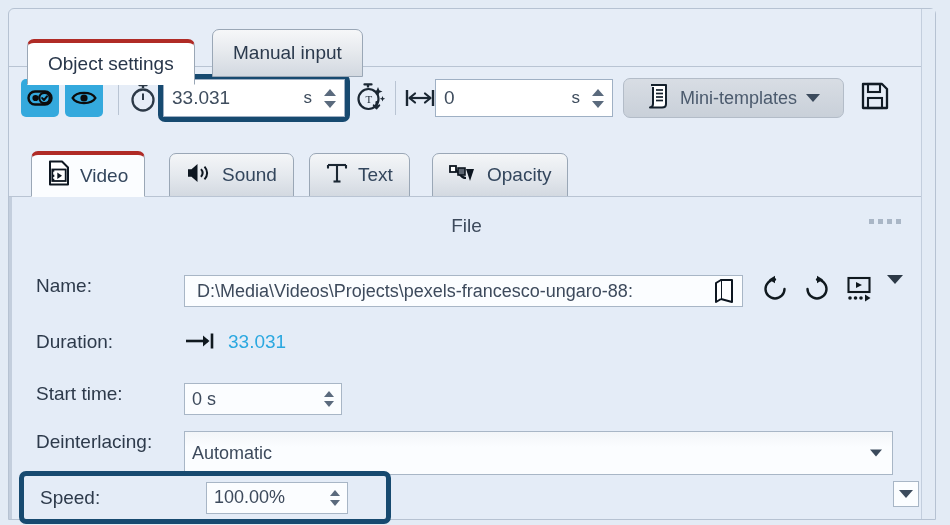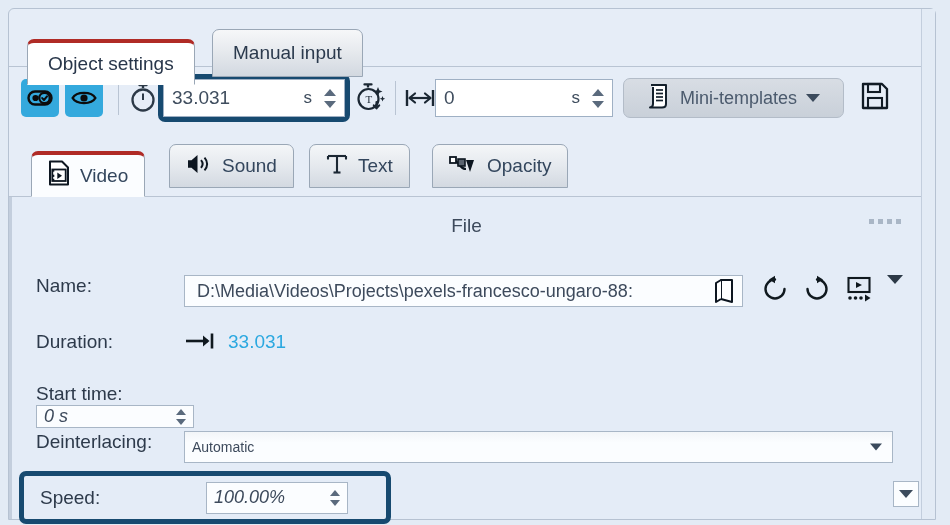--- a/index.html
+++ b/index.html
@@ -188,21 +188,21 @@
   }
   .subtabs::after {
     content: "";
     position: absolute;
     left: 0; right: 14px; bottom: 0;
     height: 1px;
     background: #b9c4d3;
   }
   .subtab {
     position: absolute;
-    top: 15px;
+    top: 24px;
     height: 44px;
     padding: 0 16px;
     display: flex; align-items: center; gap: 10px;
     font-size: 19px;
     color: #33465d;
     border: 1px solid #9aa7b6;
     border-radius: 7px 7px 0 0;
     background: linear-gradient(180deg,#f4f6f8 0%,#e5e9ee 50%,#d3d9e1 100%);
     white-space: nowrap;
     cursor: pointer;
@@ -266,25 +266,25 @@
     white-space: nowrap;
   }
 
   .dur-arrow { margin-right: 10px; display:flex; align-items:center; }
   .dur-value {
     font-size: 19px;
     color: #2ba8e0;
   }
 
   .combobox {
-    height: 32px;
+    height: 44px;
     background: linear-gradient(180deg,#f2f5f8 0%, #fbfdff 35%, #fbfdff 100%);
     border: 1px solid #a8b6c6;
     display: flex; align-items: center;
-    font-size: 14px;
+    font-size: 18px;
     color: #3d4a5c;
     padding-left: 7px;
     position: relative;
     cursor: pointer;
   }
   .combobox .cb-caret {
     position: absolute;
     right: 10px; top: 50%;
     transform: translateY(-50%);
     width: 0; height: 0;
@@ -311,21 +311,20 @@
   .small-spin {
     display: flex; align-items: center;
     background: #fbfdff;
     border: 1px solid #a8b6c6;
     height: 32px;
   }
   .small-spin .val {
     font-size: 18px; color: #3d4a5c;
     padding-left: 7px; flex: 1;
     white-space: nowrap;
-    font-style: italic;
   }
   .small-spin .spin-arrows { gap: 4px; padding: 0 7px 0 2px; }
   .small-spin .tri-up { border-bottom-width: 6px; border-left-width:5px; border-right-width:5px;}
   .small-spin .tri-dn { border-top-width: 6px; border-left-width:5px; border-right-width:5px;}
 
   
   .sb-arrow {
     position: absolute;
     right: 16px; bottom: 12px;
     width: 26px; height: 26px;
@@ -572,21 +571,21 @@
         <span class="dur-arrow">
           <svg width="34" height="20" viewBox="0 0 34 20">
             <line x1="2" y1="10" x2="24" y2="10" stroke="#10191f" stroke-width="2.6"></line>
             <path d="M19 4.5 L25.5 10 L19 15.5 Z" fill="#10191f"></path>
             <line x1="28" y1="2.5" x2="28" y2="17.5" stroke="#10191f" stroke-width="2.6"></line>
           </svg>
         </span>
         <span class="dur-value">33.031</span>
       </div>
 
-      <div class="row" style="top:186px;flex-direction:column;">
+      <div class="row" style="top:186px;">
         <span class="row-label">Start time:</span>
         <div class="small-spin" style="width:158px;">
           <span class="val">0 s</span>
           <span class="spin-arrows">
             <i class="tri-up"></i>
             <i class="tri-dn"></i>
           </span>
         </div>
       </div>
 

